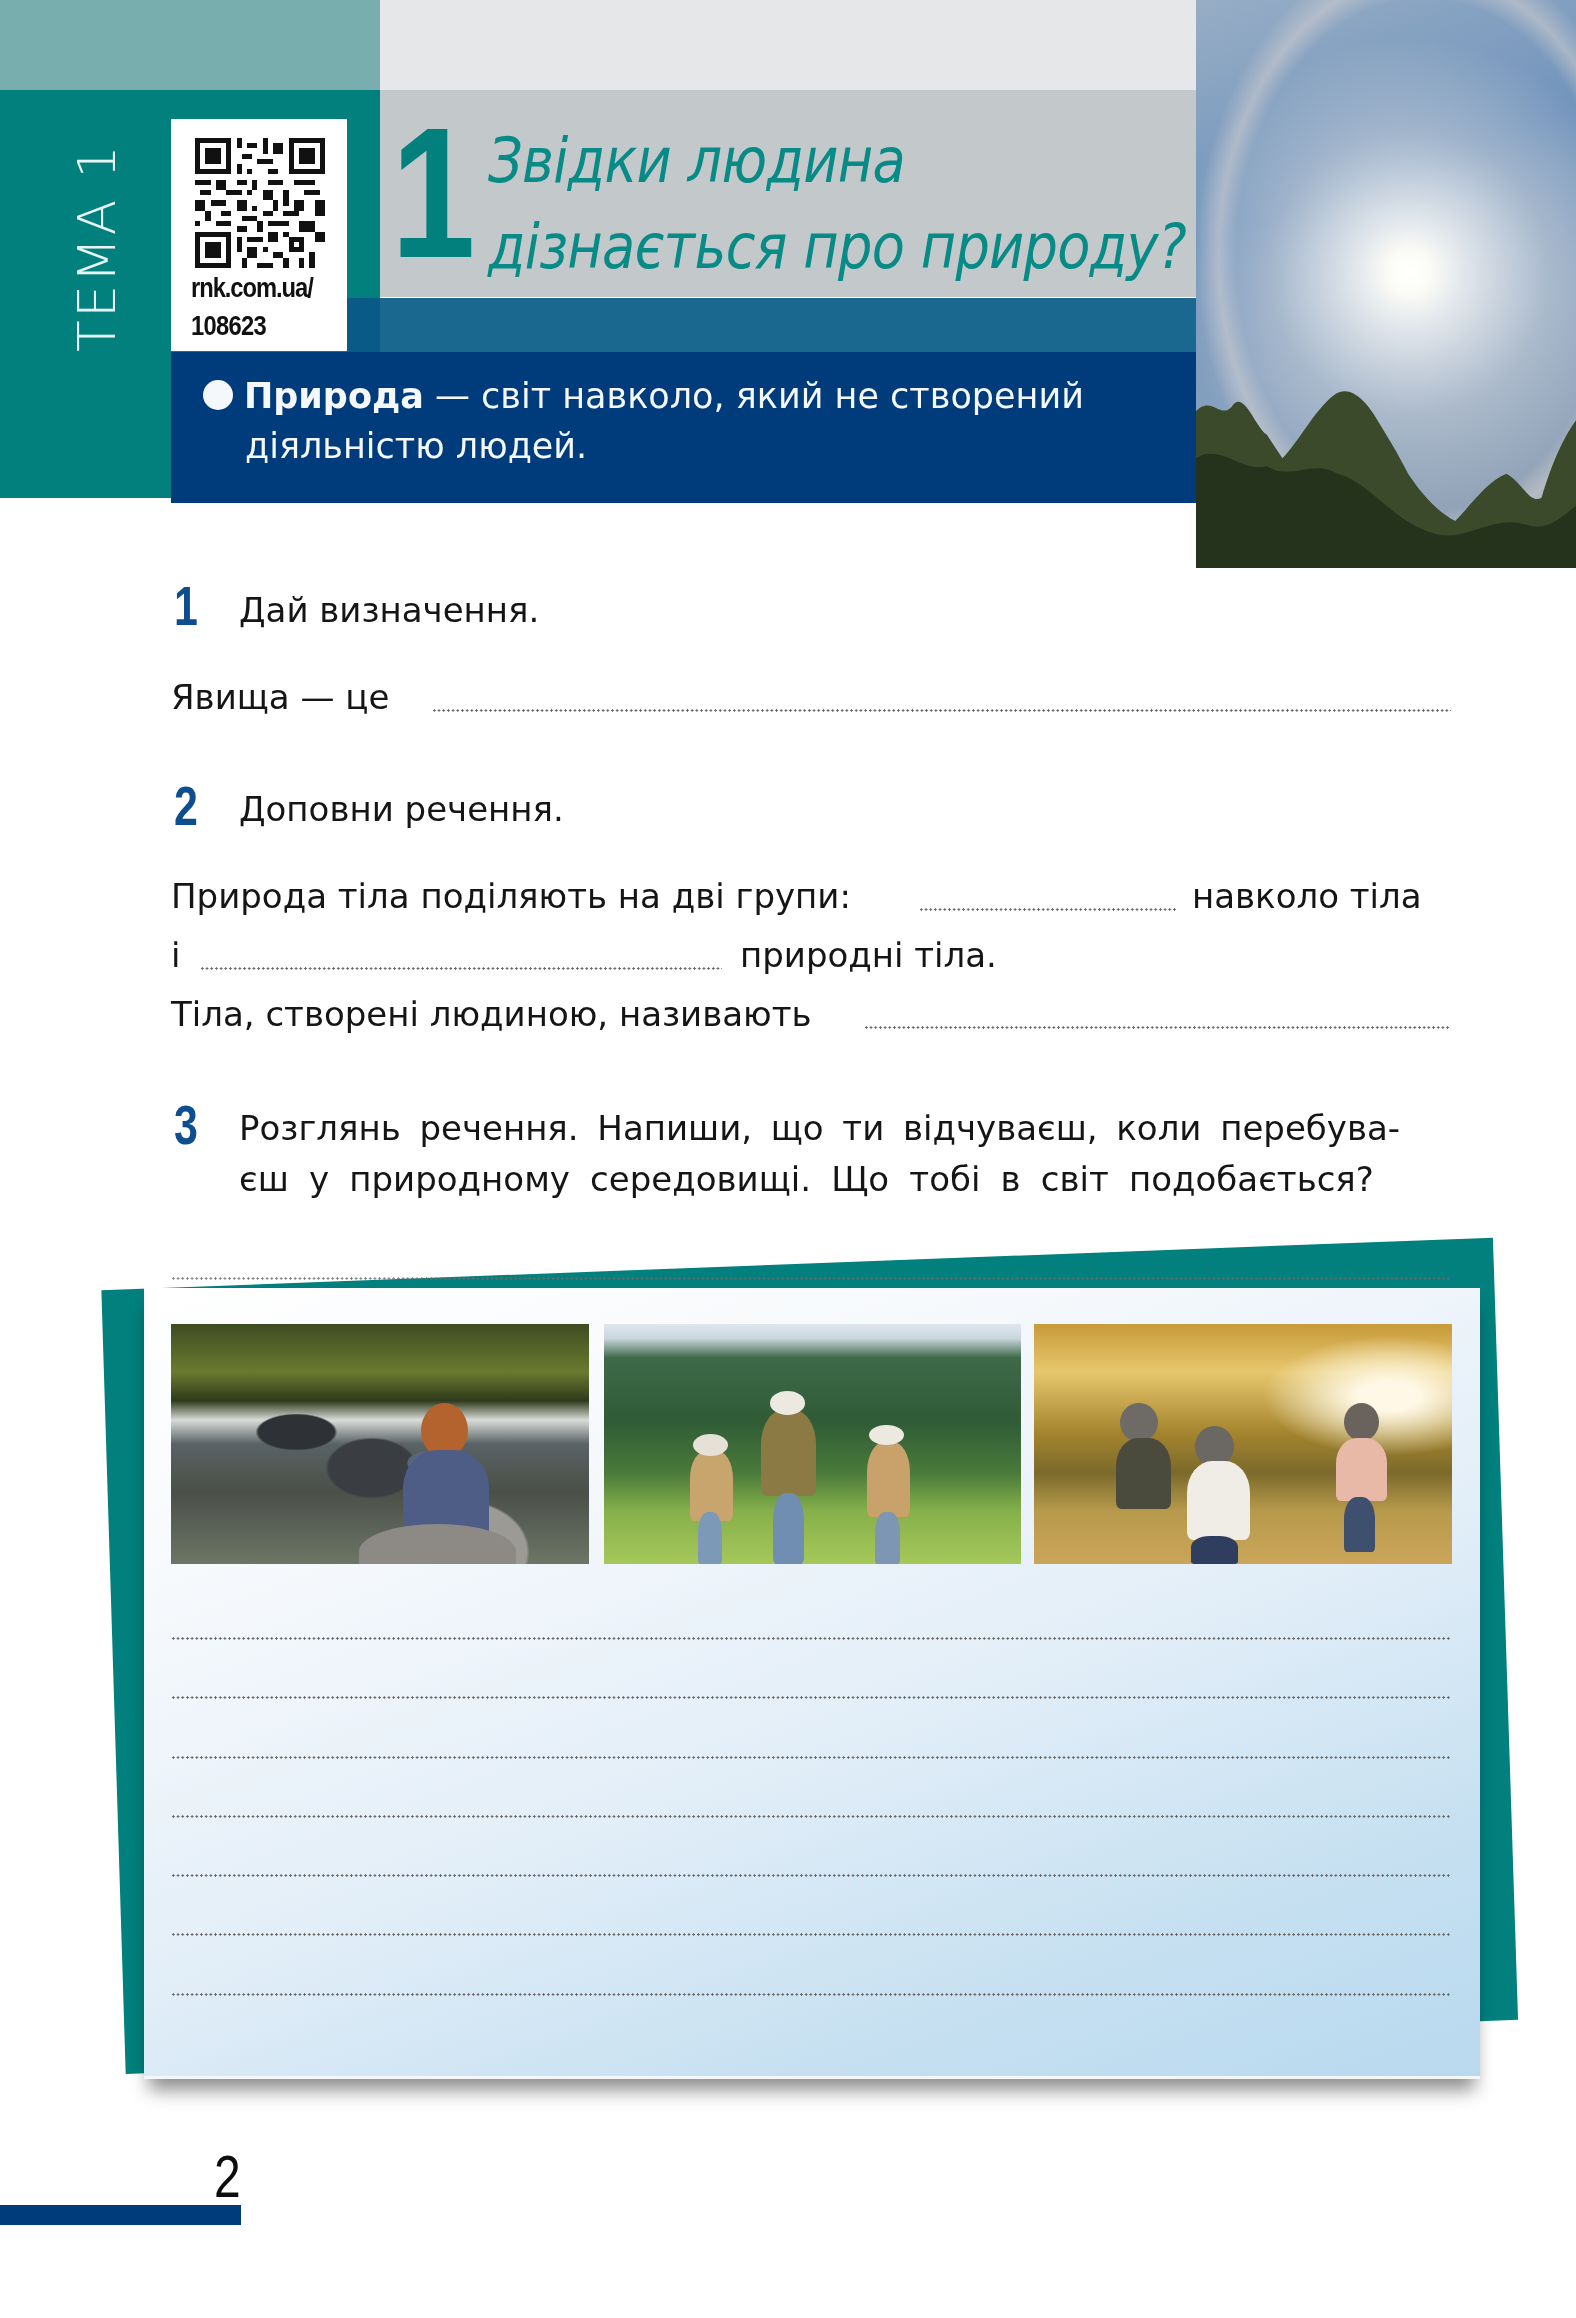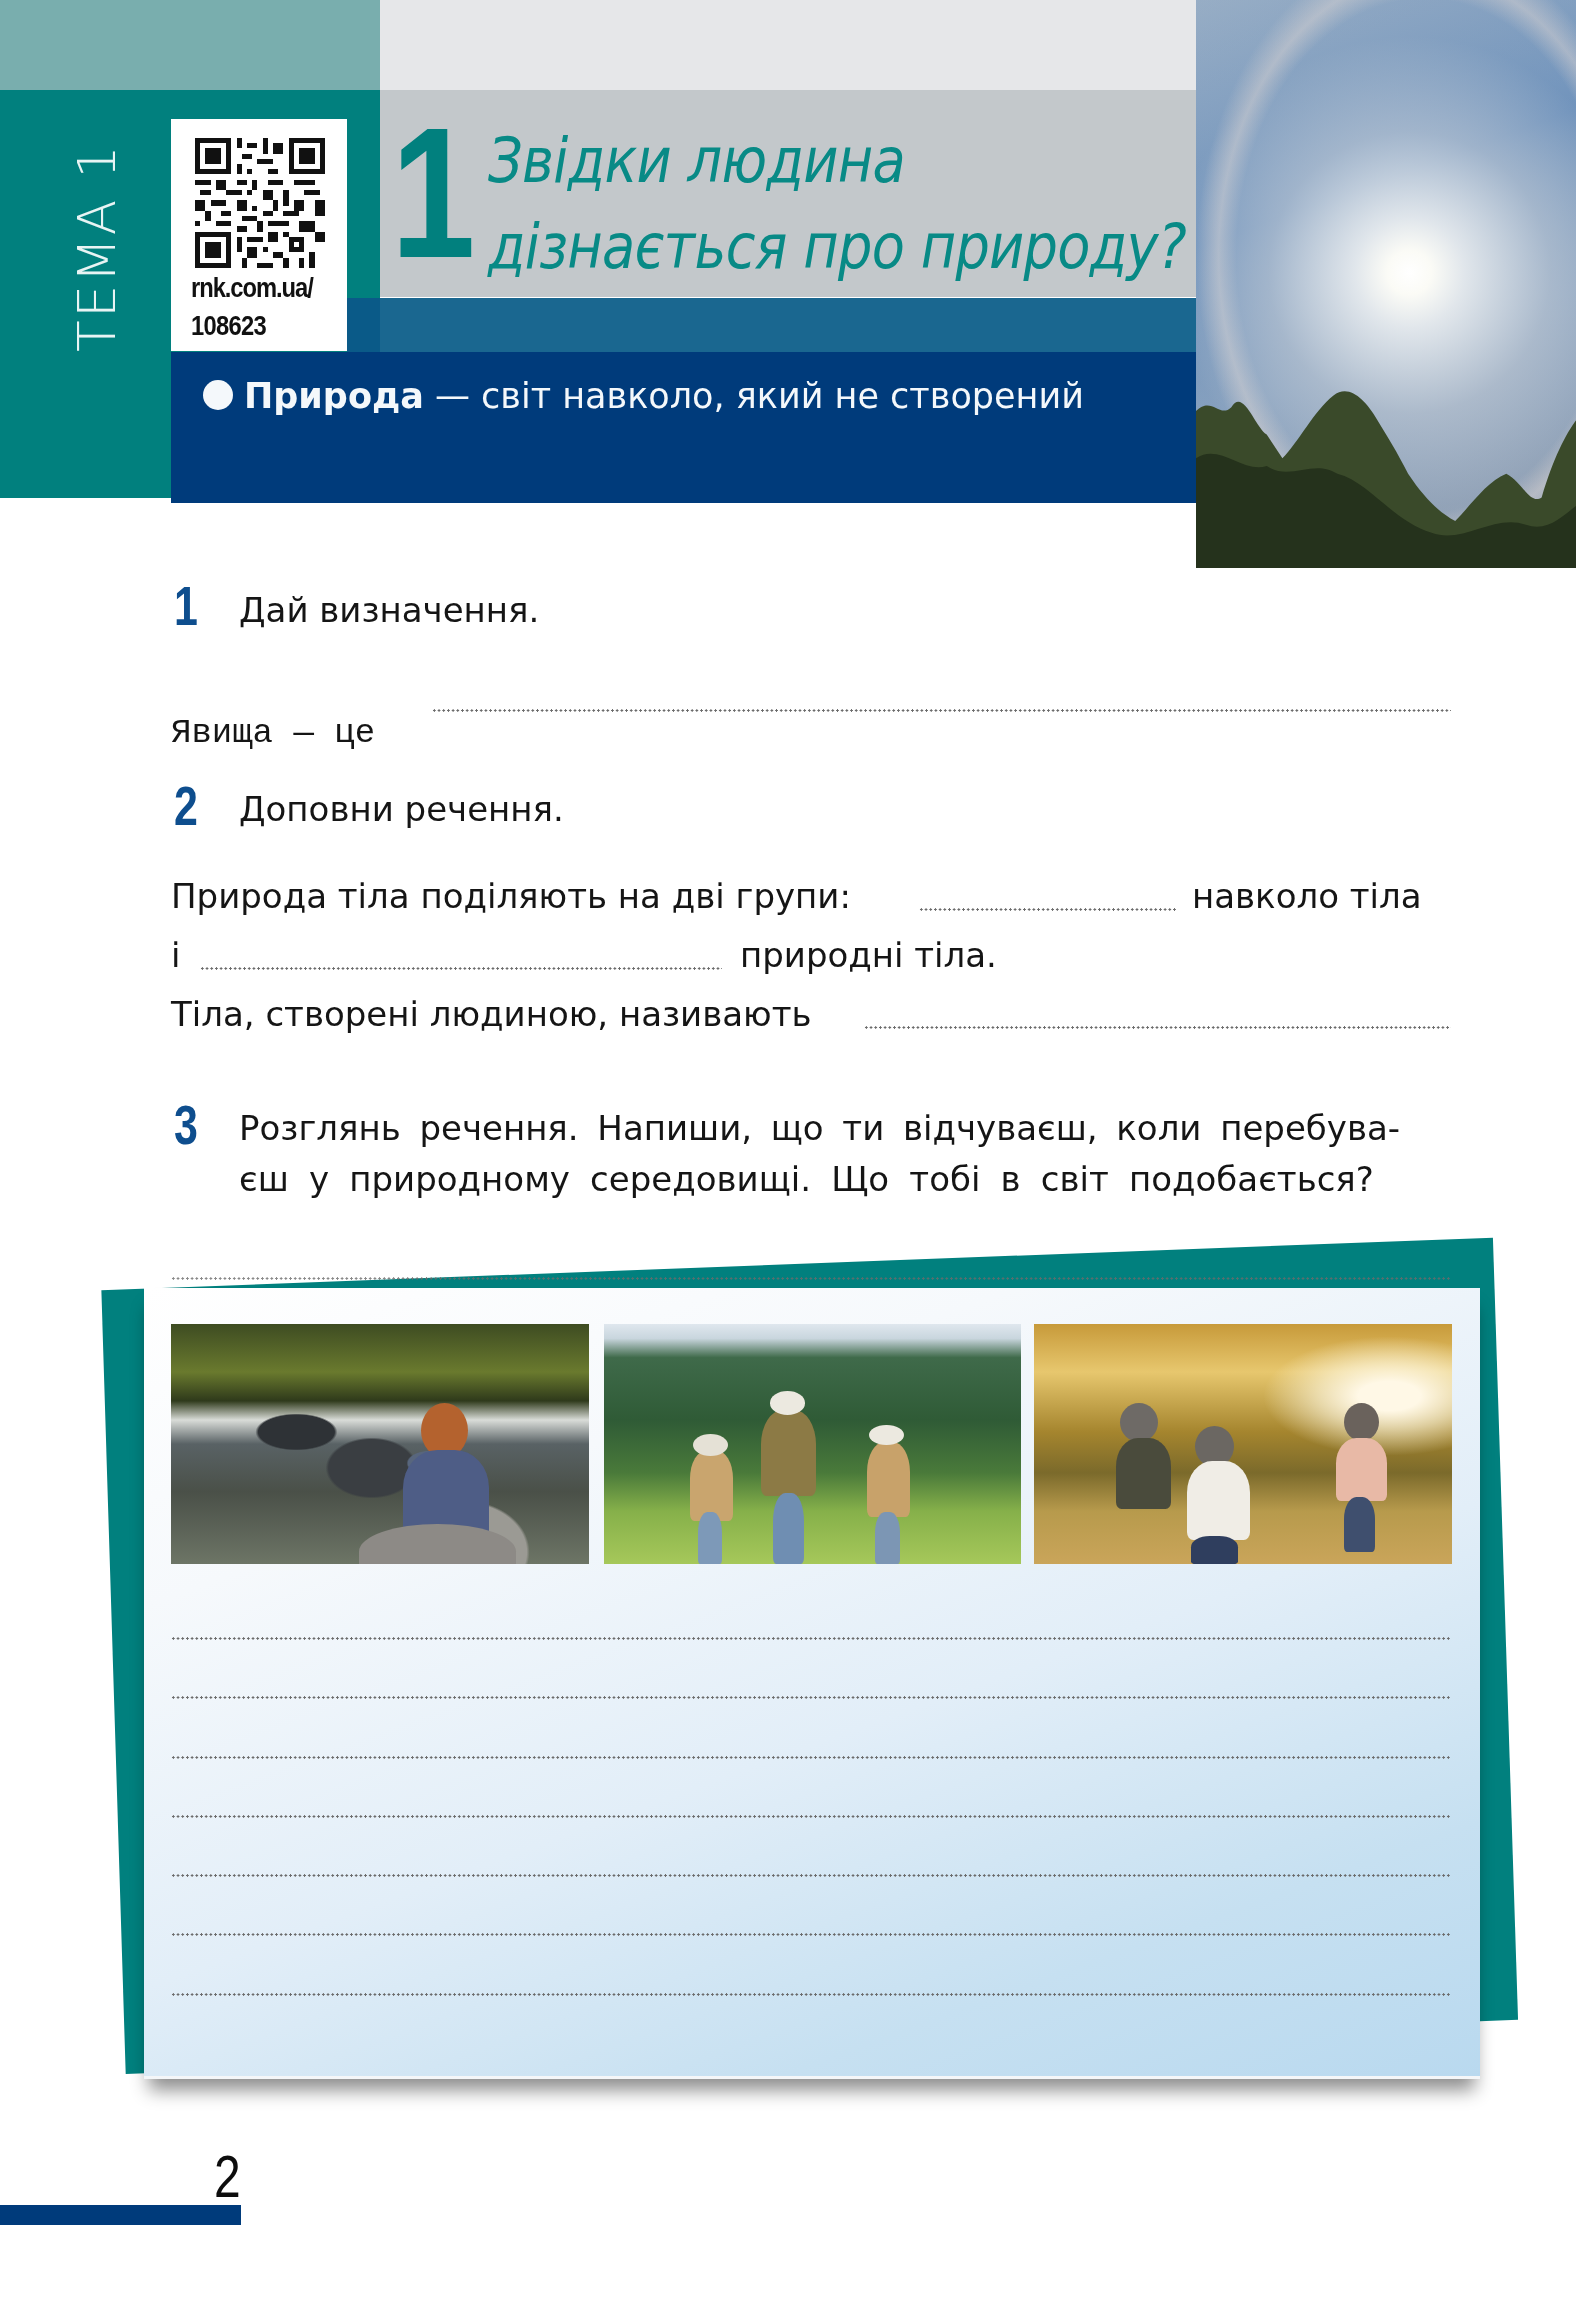--- a/index.html
+++ b/index.html
@@ -167,32 +167,33 @@
 </div>
 
 <div class="abs lesson-num">1</div>
 <div class="abs lesson-title">
   <div>Звідки людина</div>
   <div>дізнається про природу?</div>
 </div>
 
 <div class="abs definition">
   <span class="bullet"></span><b>Природа</b><span> — світ навколо, який не створений</span>
+  <span class="indent">діяльністю людей.</span>
 </div>
 
 <div class="abs sky-photo">
   <svg class="sky-trees" viewBox="0 0 485 260" preserveAspectRatio="none">
     <path d="M0 60 C20 40 30 70 45 55 C60 30 75 80 90 90 L110 120 C130 100 150 60 175 40 C195 25 215 45 230 70 C245 95 255 110 270 140 C290 170 310 190 330 200 C350 180 370 150 395 140 C415 150 425 180 440 170 C455 120 470 90 485 70 L485 260 L0 260 Z" fill="#3a4a2a"></path>
     <path d="M0 120 C30 100 60 140 90 130 C120 150 150 120 180 140 C220 150 250 200 300 215 C340 230 380 190 420 205 C450 215 470 190 485 180 L485 260 L0 260 Z" fill="#25321c"></path>
   </svg>
 </div>
 
 <div class="abs task-num" style="left:174px; top:579px;">1</div>
 <div class="abs task-text" style="left:239px; top:593px;text-align:center;">Дай визначення.</div>
-<div class="abs task-text" style="left:171px; top:716px;font-family:Liberation Mono, monospace;">Явища — це</div>
+<div class="abs task-text" style="left:171px; top:680px;">Явища — це</div>
 <div class="dots" style="left:432px; top:709px; width:1019px;"></div>
 
 <div class="abs task-num" style="left:174px; top:779px;">2</div>
 <div class="abs task-text" style="left:239px; top:792px;">Доповни речення.</div>
 
 <div class="abs task-text" style="left:171px; top:879px;">Природа тіла поділяють на дві групи:</div>
 <div class="dots" style="left:919px; top:908px; width:257px;"></div>
 <div class="abs task-text" style="left:1192px; top:879px;">навколо тіла</div>
 
 <div class="abs task-text" style="left:171px; top:938px;">і</div>

